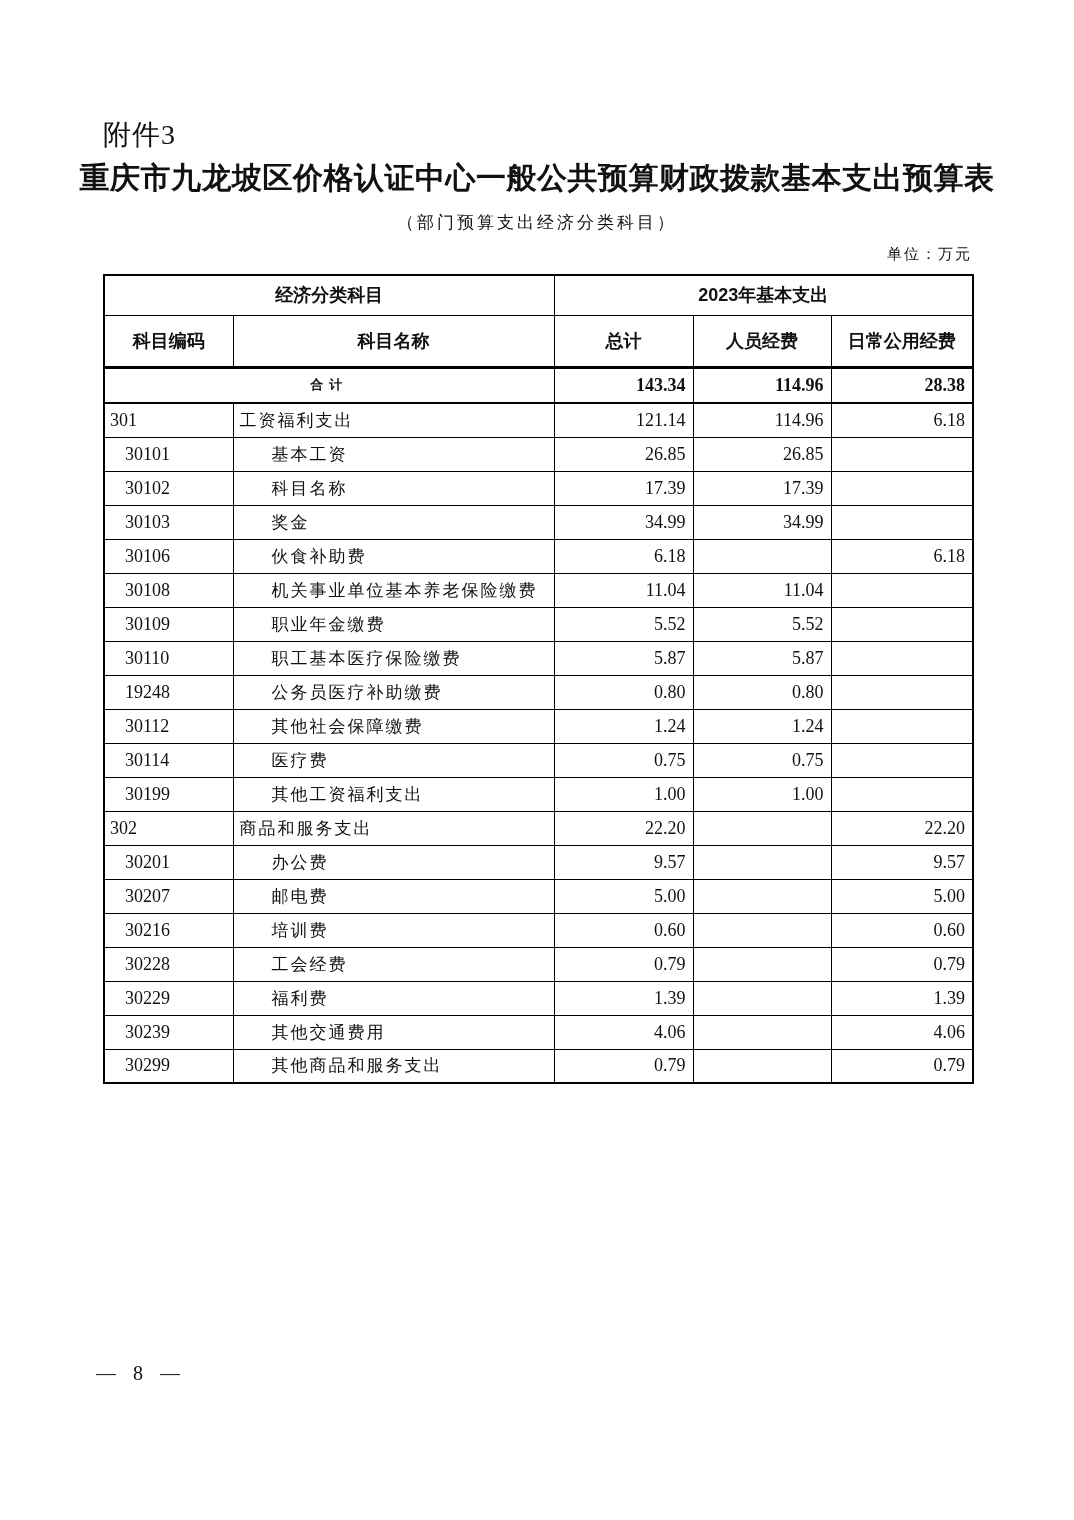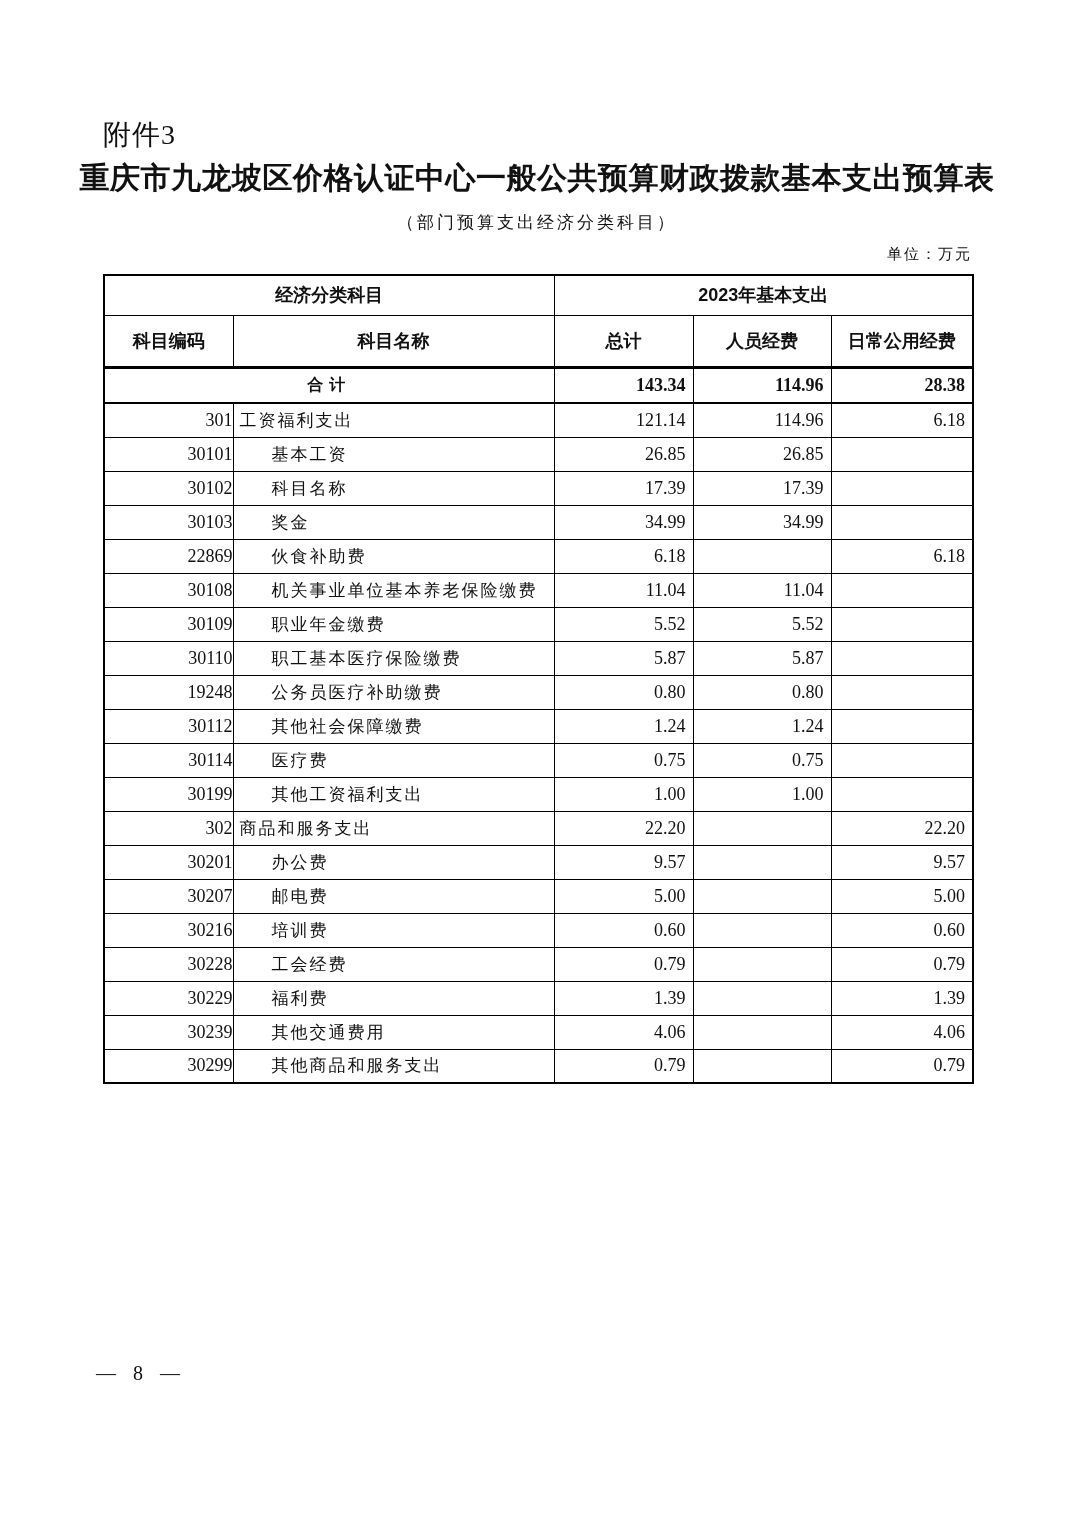--- a/index.html
+++ b/index.html
@@ -56,24 +56,24 @@
     text-align: center;
     font-size: 18px;
     font-family: "Liberation Sans", "DejaVu Sans", sans-serif;
   }
   tr.group-header-row th { height: 40px; }
   tr.col-header-row th { height: 52px; border-bottom: 3px solid #000; }
   tr.total-row td { height: 36px; font-weight: bold; border-bottom: 2px solid #000; }
   tr.total-row .total-label {
     text-align: center; letter-spacing: 6px;
     font-family: Liberation Serif, serif;
-    font-size: 16px;
+    font-size: 13px;
   }
   tbody tr.data-row td { height: 34px; }
-  td.code { text-align: right; padding-left: 5px; font-size: 18px; }
+  td.code { text-align: left; padding-left: 5px; font-size: 18px; }
   td.name { text-align: left; padding-left: 6px; letter-spacing: 2px; }
   tr.level-2 td.code { padding-left: 20px; }
   tr.level-2 td.name { padding-left: 38px; margin-left: 36px; }
   td.num { text-align: right; padding-right: 7px; font-size: 18px; }
   .page-number {
     position: absolute; left: 96px; top: 1362px;
     font-size: 20px; letter-spacing: 6px;
   }
 </style>
 </head>
@@ -144,21 +144,21 @@
 
   <tr class="data-row level-2">
     <td class="code">30103</td>
     <td class="name">奖金</td>
     <td class="num">34.99</td>
     <td class="num">34.99</td>
     <td class="num"></td>
   </tr>
 
   <tr class="data-row level-2">
-    <td class="code">22869</td>
+    <td class="code">30106</td>
     <td class="name">伙食补助费</td>
     <td class="num">6.18</td>
     <td class="num"></td>
     <td class="num">6.18</td>
   </tr>
 
   <tr class="data-row level-2">
     <td class="code">30108</td>
     <td class="name">机关事业单位基本养老保险缴费</td>
     <td class="num">11.04</td>

